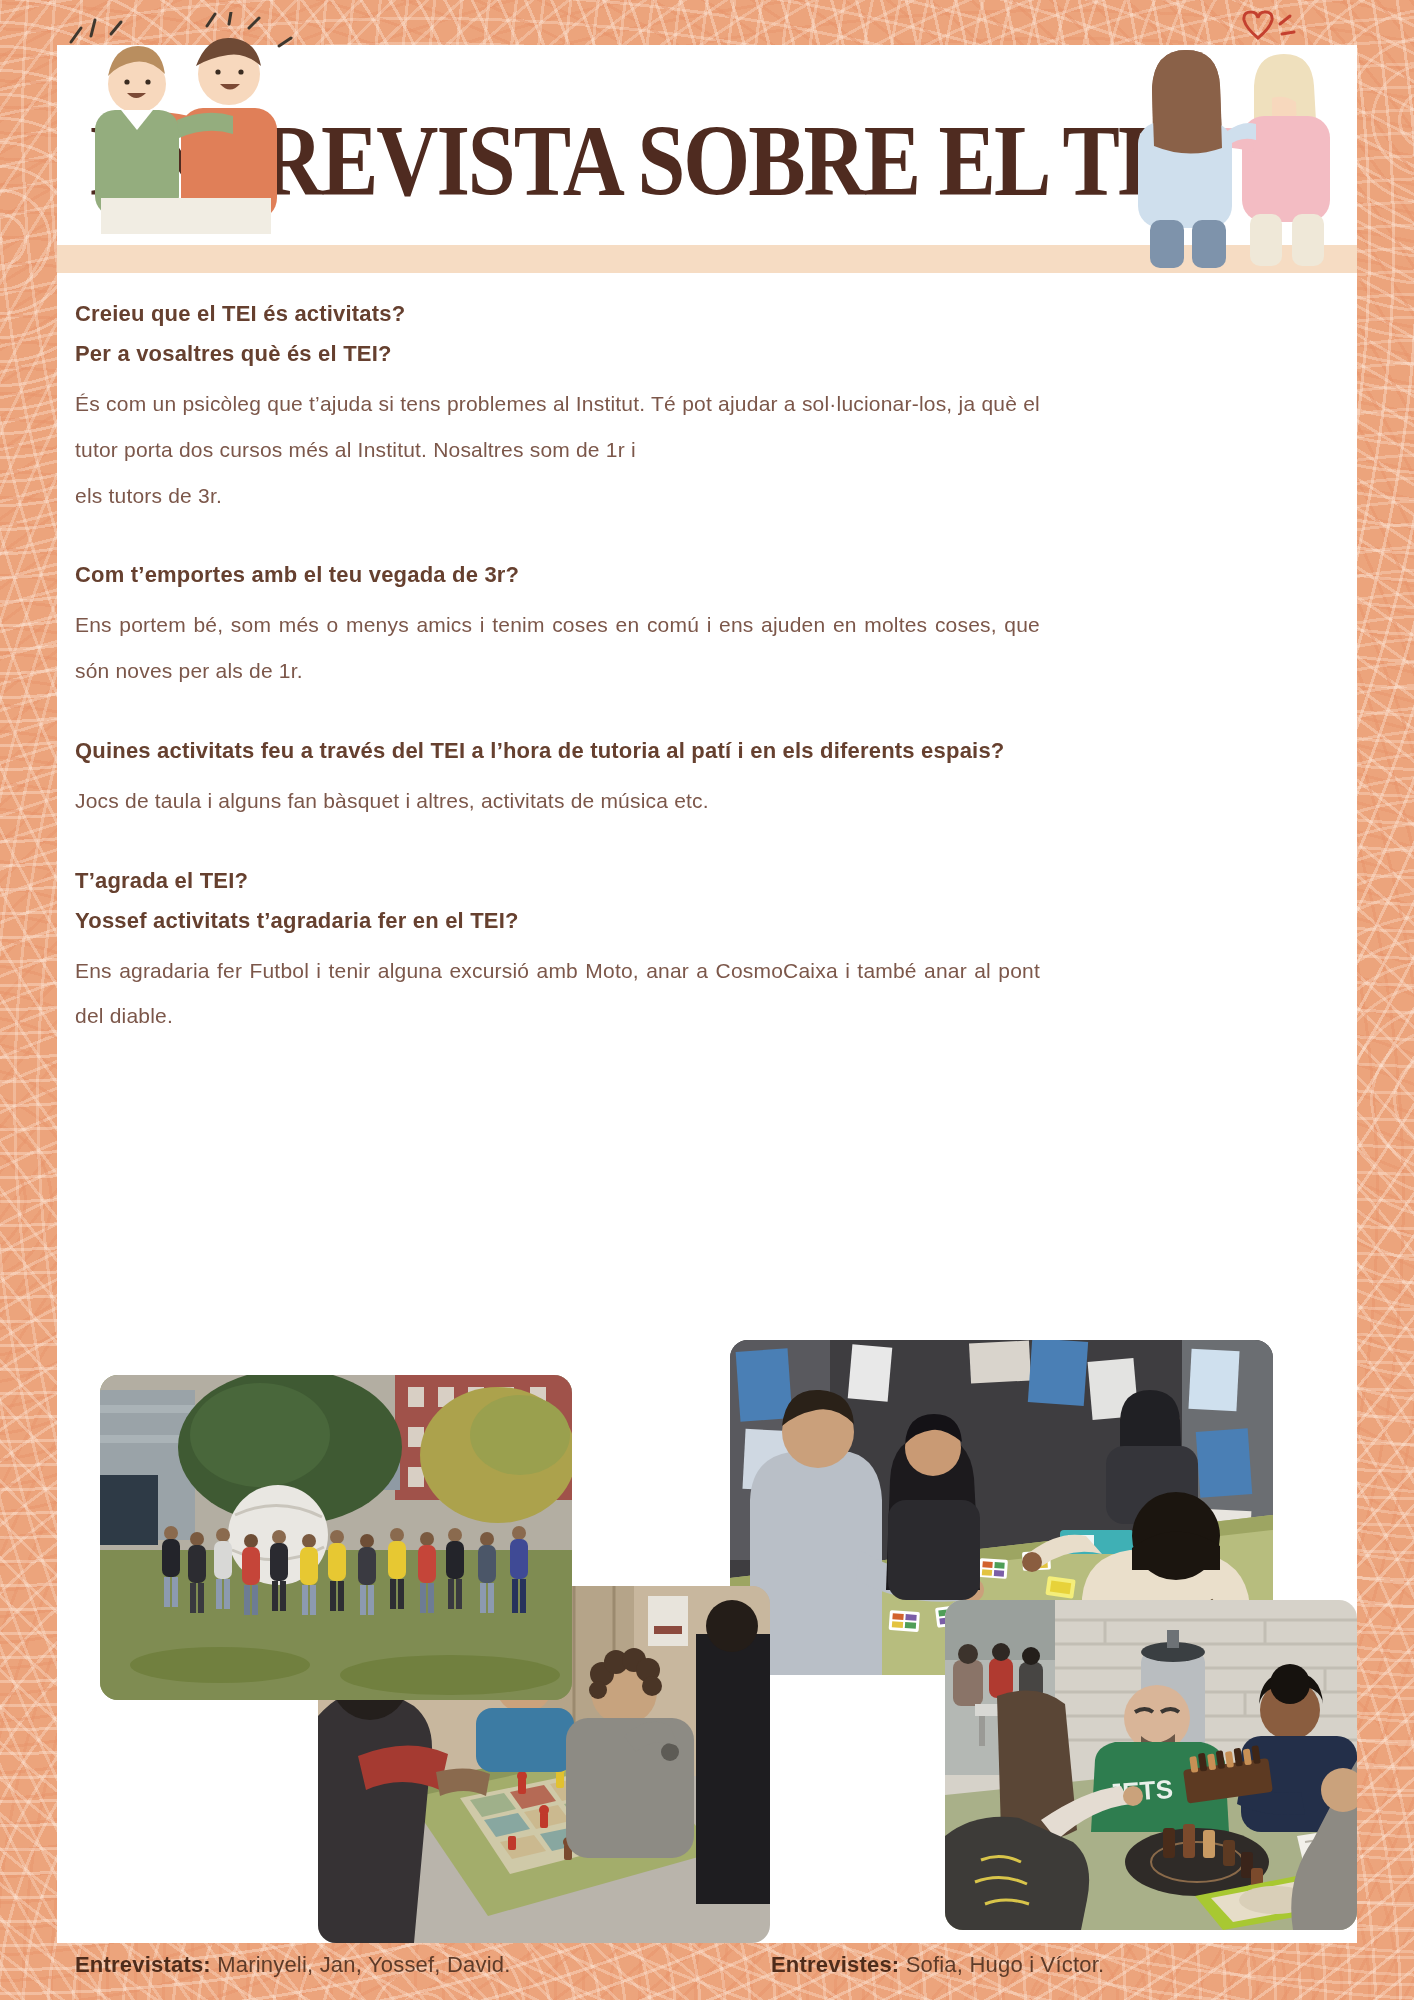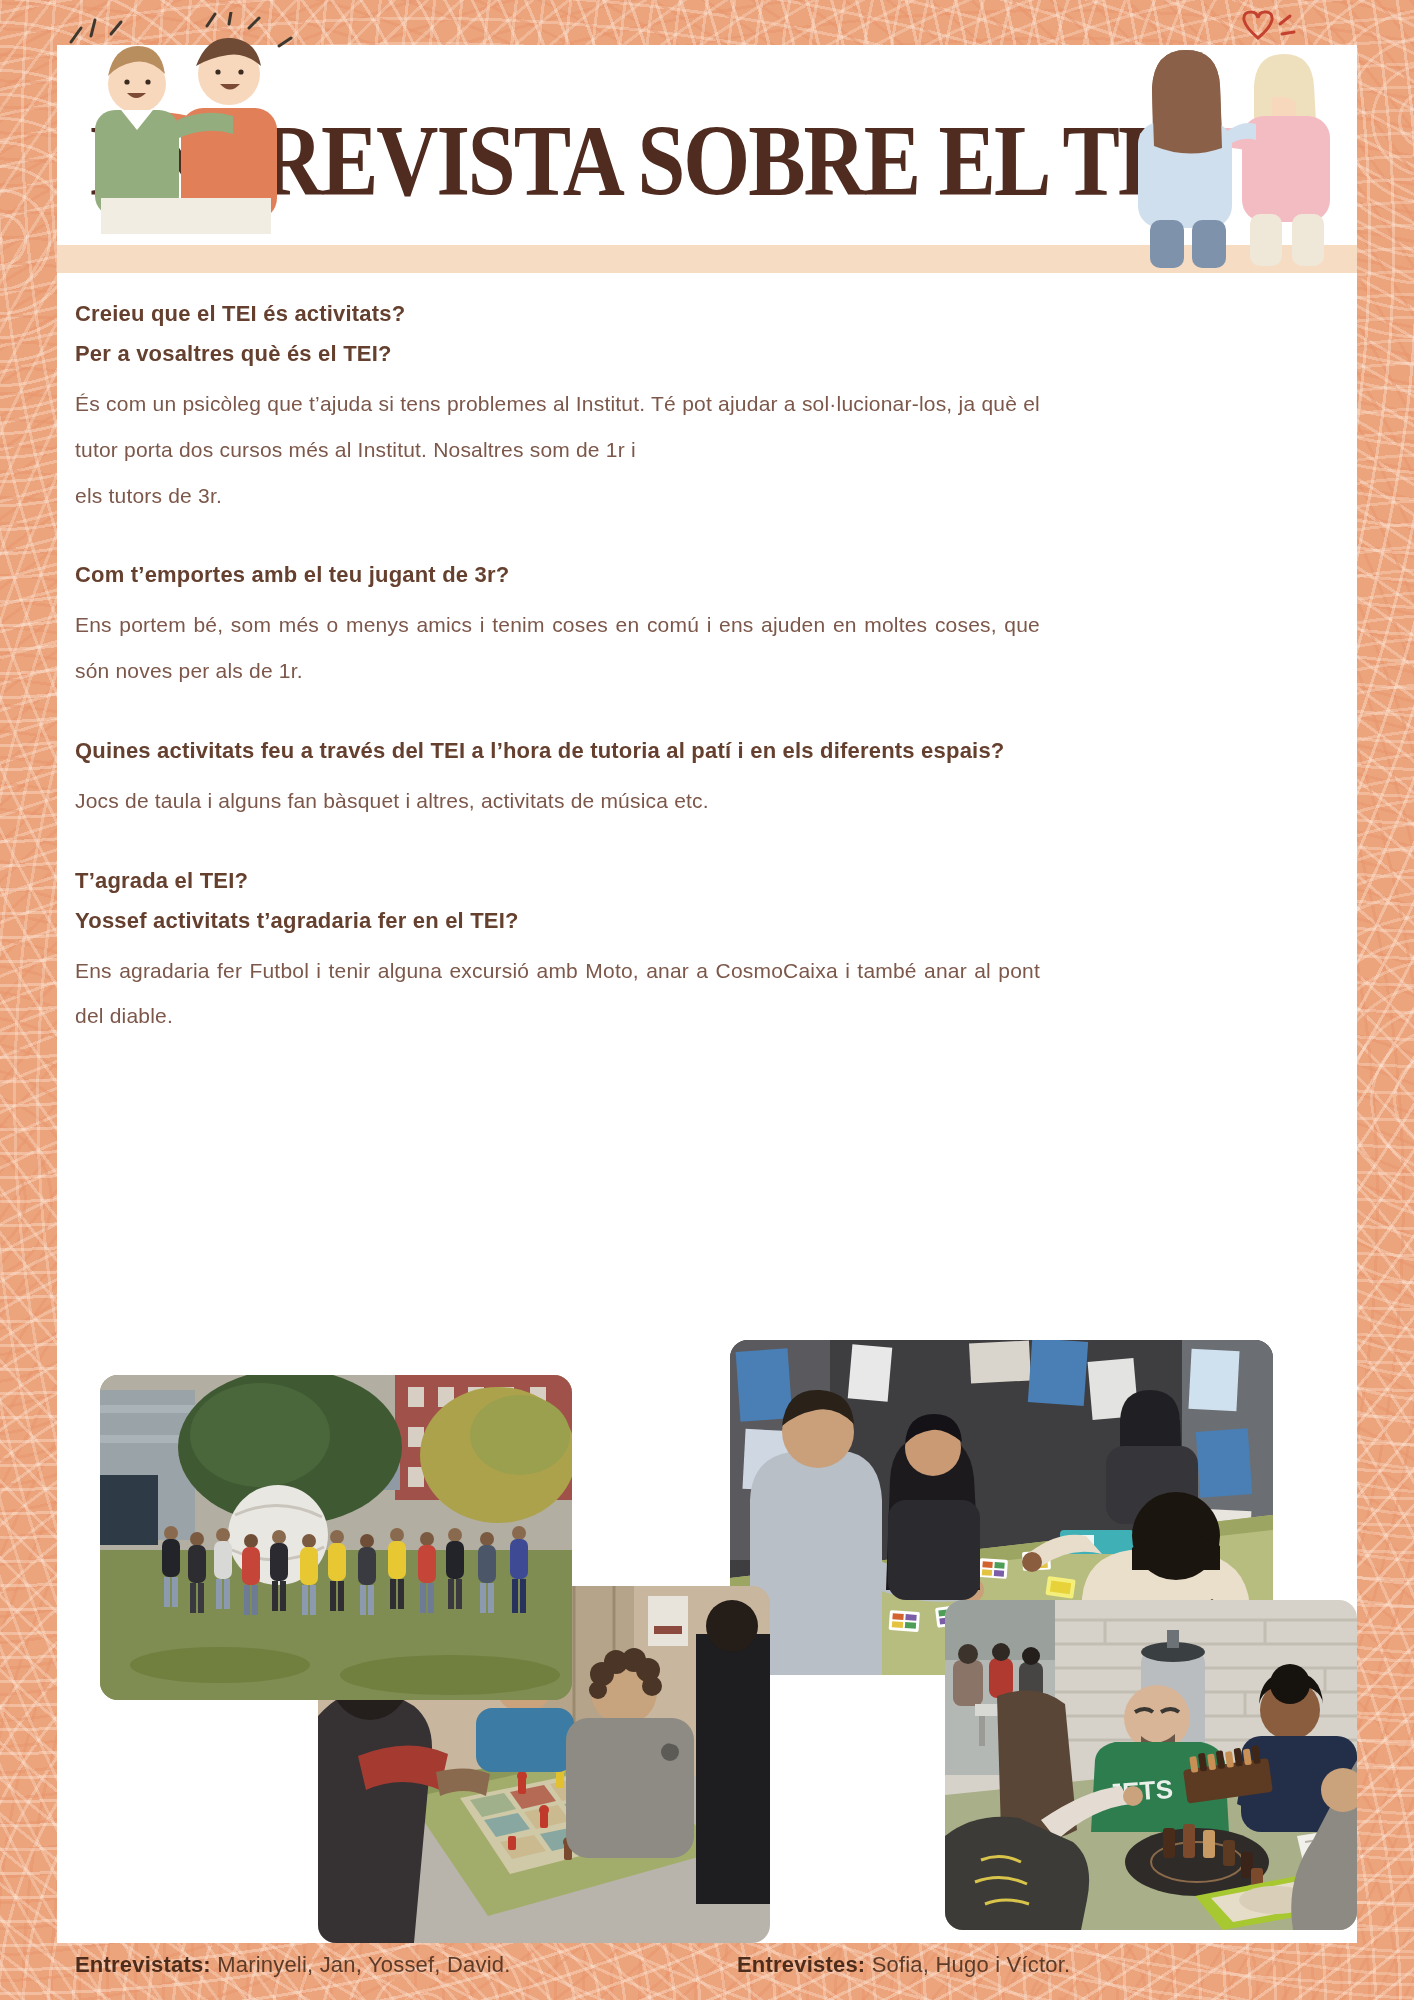--- a/index.html
+++ b/index.html
@@ -35,21 +35,21 @@
   .photo{position:absolute;border-radius:18px;overflow:hidden}
   .photo svg{display:block;width:100%;height:100%}
   #photoA{left:100px;top:1375px;width:472px;height:325px;z-index:4}
   #photoB{left:730px;top:1340px;width:543px;height:335px;z-index:1}
   #photoC{left:318px;top:1586px;width:452px;height:357px;z-index:2}
   #photoD{left:945px;top:1600px;width:412px;height:330px;z-index:3}
   .footer-item{position:absolute;top:1952px;font-size:22px;letter-spacing:.2px}
   .footer-item .lbl{font-weight:700;color:var(--footer-label)}
   .footer-item .val{font-weight:400;color:var(--footer-value)}
   #footer-left{left:75px}
-  #footer-right{left:737px}
+  #footer-right{left:771px}
 </style>
 </head>
 <body>
 
 <div class="canvas">
 
   <div class="banner"></div>
 
   <div class="peach-band"></div>
 
@@ -121,21 +121,21 @@
   <div class="qa-wrap">
     <div>
       <div class="q">Creieu que el TEI és activitats?</div>
     </div>
     <div>
       <div class="q">Per a vosaltres què és el TEI?</div>
       <div class="a">És com un psicòleg que t’ajuda si tens problemes al Institut. Té pot ajudar a sol·lucionar-los, ja què el tutor porta dos cursos més al Institut. Nosaltres som de 1r i
 els tutors de 3r.</div>
     </div>
     <div>
-      <div class="q">Com t’emportes amb el teu jugant de 3r?</div>
+      <div class="q">Com t’emportes amb el teu vegada de 3r?</div>
       <div class="a">Ens portem bé, som més o menys amics i tenim coses en comú i ens ajuden en moltes coses, que són noves per als de 1r.</div>
     </div>
     <div>
       <div class="q">Quines activitats feu a través del TEI a l’hora de tutoria al patí i en els diferents espais?</div>
       <div class="a">Jocs de taula i alguns fan bàsquet i altres, activitats de música etc.</div>
     </div>
     <div>
       <div class="q">T’agrada el TEI?</div>
     </div>
     <div>

